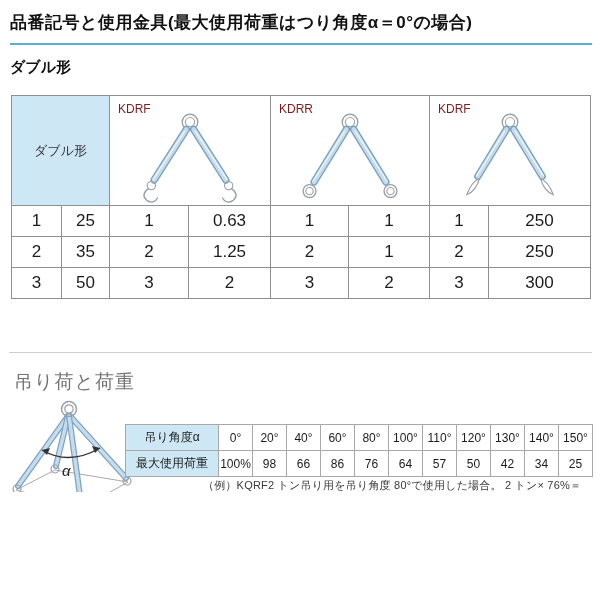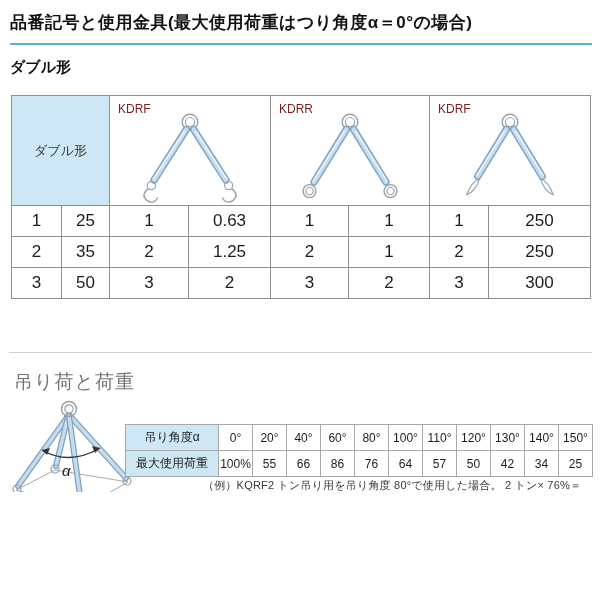--- a/index.html
+++ b/index.html
@@ -210,21 +210,21 @@
         <td>100°</td>
         <td>110°</td>
         <td>120°</td>
         <td>130°</td>
         <td>140°</td>
         <td>150°</td>
       </tr>
       <tr>
         <td class="blue-cell angle-label">最大使用荷重</td>
         <td>100%</td>
-        <td>55</td>
+        <td>98</td>
         <td>66</td>
         <td>86</td>
         <td>76</td>
         <td>64</td>
         <td>57</td>
         <td>50</td>
         <td>42</td>
         <td>34</td>
         <td>25</td>
       </tr>

